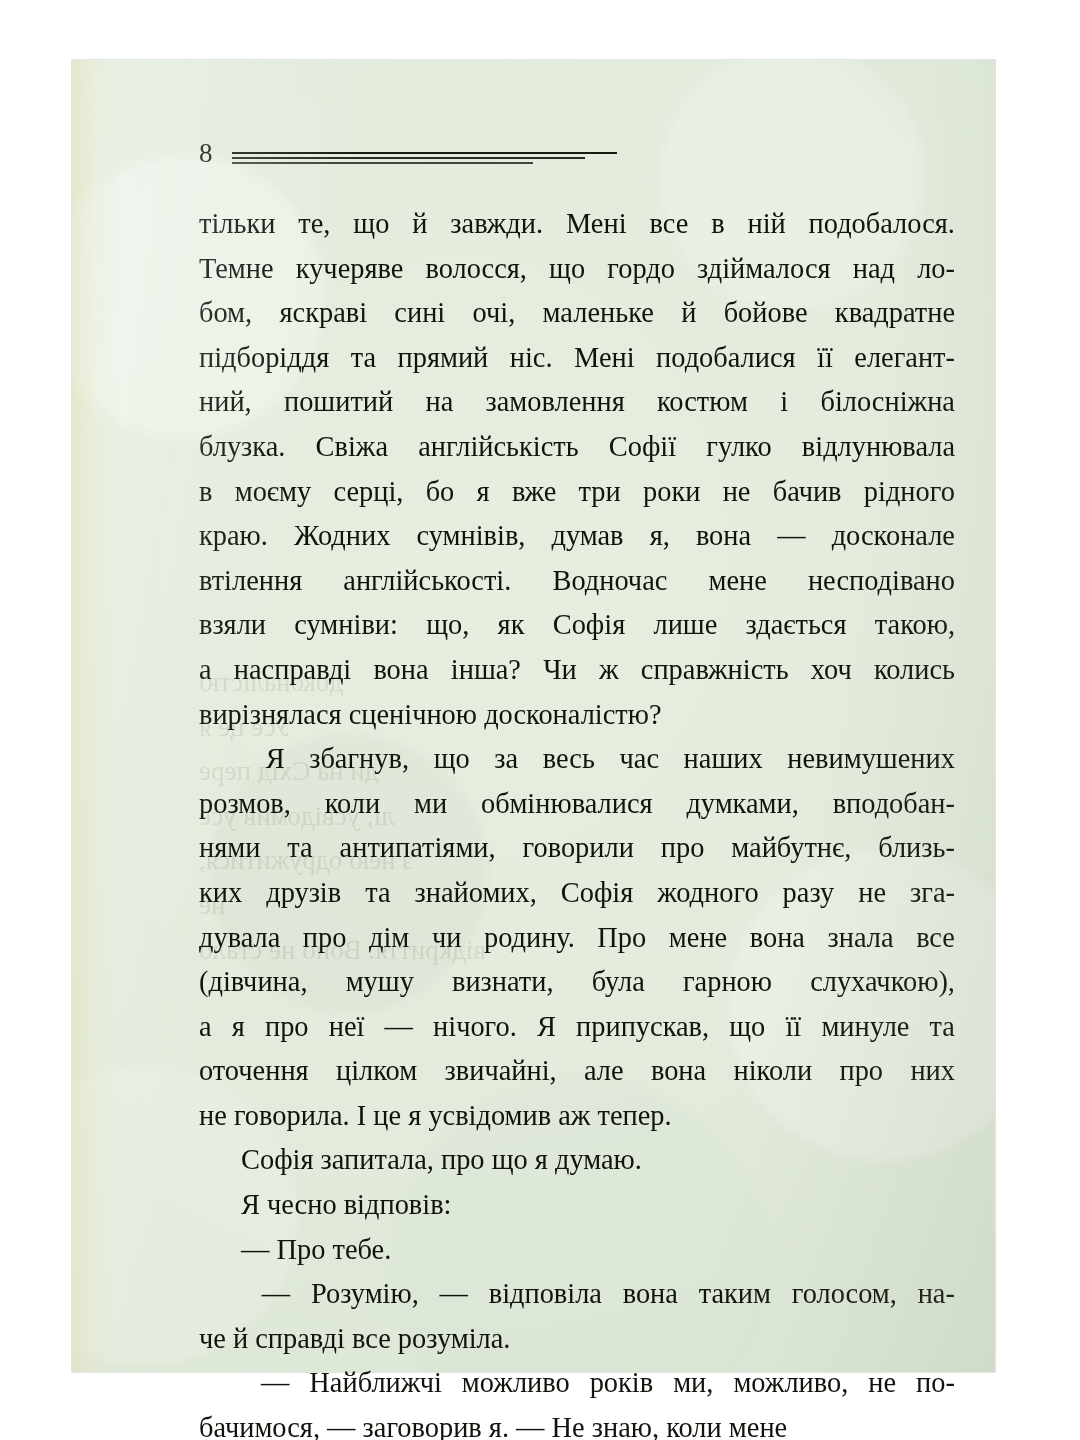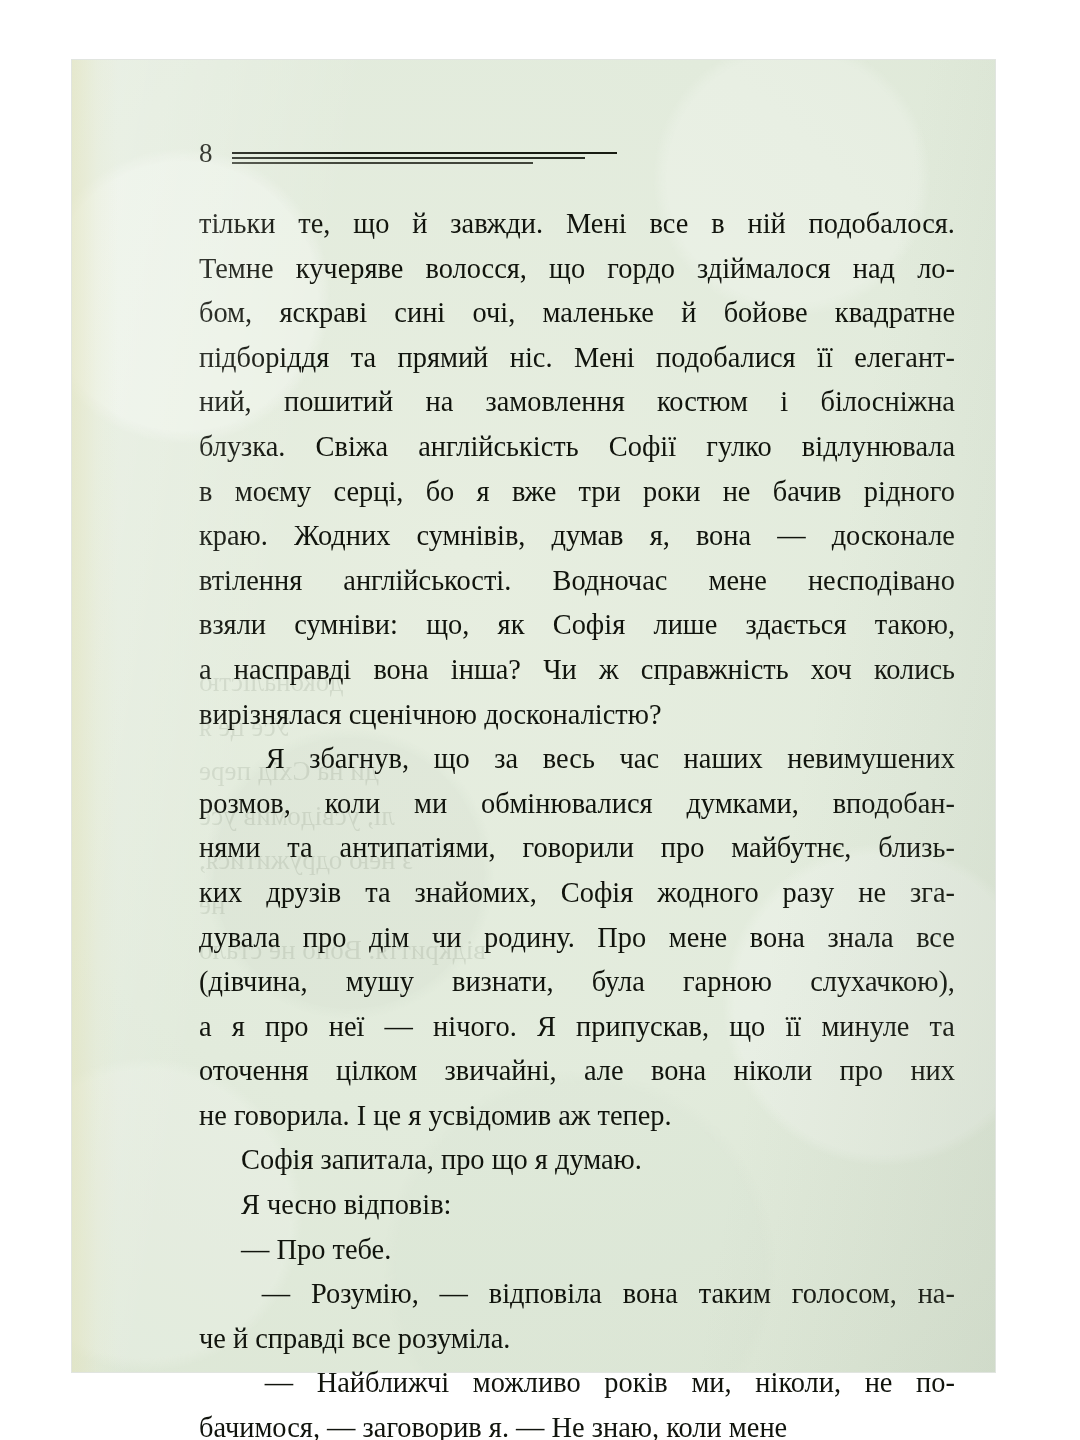--- a/index.html
+++ b/index.html
@@ -188,21 +188,21 @@
           <div class="line"><span class="ind"></span>Я чесно відповів:</div>
         </div>
         <div>
           <div class="line"><span class="ind"></span>— Про тебе.</div>
         </div>
         <div>
           <div class="line j"><span class="ind"></span><span>—</span><span>Розумію,</span><span>—</span><span>відповіла</span><span>вона</span><span>таким</span><span>голосом,</span><span>на-</span></div>
           <div class="line">че й справді все розуміла.</div>
         </div>
         <div>
-          <div class="line j"><span class="ind"></span><span>—</span><span>Найближчі</span><span>можливо</span><span>років</span><span>ми,</span><span>ніколи,</span><span>не</span><span>по-</span></div>
+          <div class="line j"><span class="ind"></span><span>—</span><span>Найближчі</span><span>можливо</span><span>років</span><span>ми,</span><span>можливо,</span><span>не</span><span>по-</span></div>
           <div class="line">бачимося, — заговорив я. — Не знаю, коли мене</div>
         </div>
       </div>
 
     <div id="vignette"></div>
     <div id="edge-tint"></div>
   </div>
 
 </div>
 

